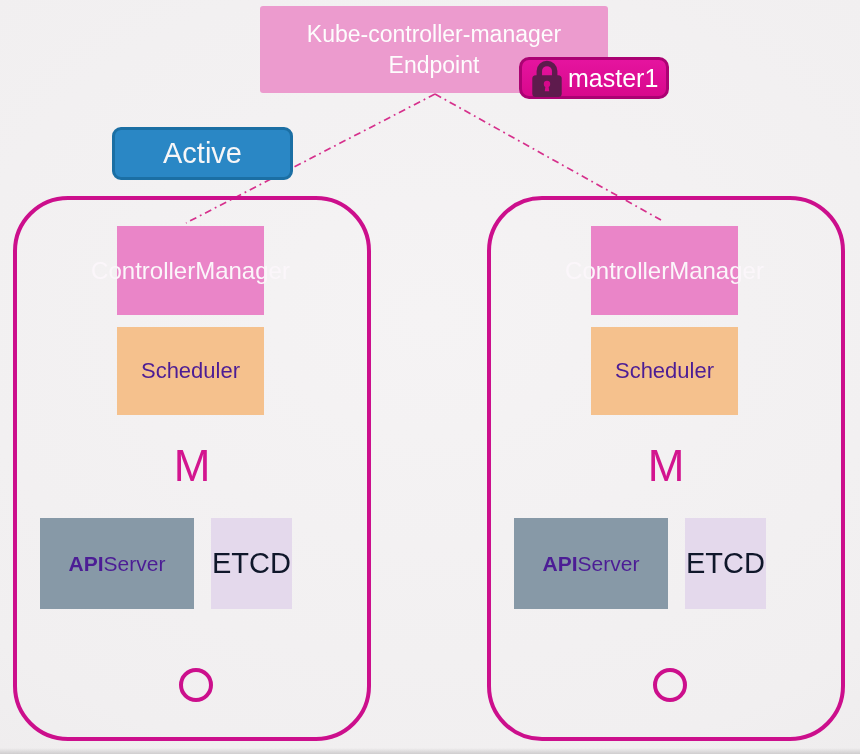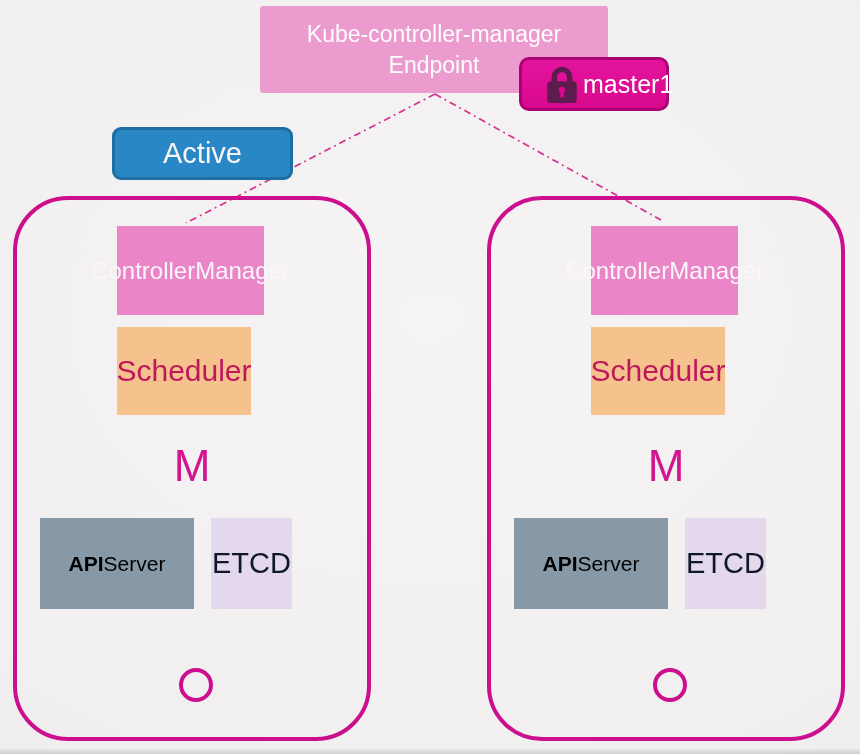--- a/index.html
+++ b/index.html
@@ -14,24 +14,24 @@
   .connectors { position:absolute; left:0; top:0; width:860px; height:754px; z-index:1; }
 
   .endpoint {
     position:absolute; left:260px; top:6px; width:348px; height:87px;
     background:#ec9bce; border-radius:3px; z-index:2;
     display:flex; flex-direction:column; align-items:center; justify-content:center;
     color:#fdfdfd; font-size:23px; line-height:1.32; text-align:center;
   }
 
   .master-badge {
-    position:absolute; left:519px; top:57px; width:150px; height:54px;
+    position:absolute; left:519px; top:57px; width:150px; height:42px;
     background:linear-gradient(#e5149f, #d8088c);
     border:3px solid #ab0273; border-radius:10px; z-index:3;
-    display:flex; align-items:center; padding-left:20px;
+    display:flex; align-items:center; padding-left:5px;
     color:#ffffff; font-size:25px;
   }
   .master-badge .lock { display:flex; align-items:center; margin-right:1px; }
 
   .status {
     position:absolute; height:53px; z-index:2; border-radius:9px;
     display:flex; align-items:center; justify-content:center;
     color:#f7f6f7; font-size:29px;
   }
   .status.active {
@@ -52,30 +52,30 @@
 
   .node .box {
     position:absolute; display:flex; flex-direction:row;
     align-items:center; justify-content:center; text-align:center;
   }
   .cm {
     left:100px; top:26px; width:147px; height:89px;
     background:#ea85c8; color:#fbf6fa; font-size:24px; line-height:1.3;
   }
   .sched {
-    left:100px; top:127px; width:134px; height:88px;
-    background:#f5c18d; color:#be185d; font-size:30px;
+    left:100px; top:127px; width:147px; height:88px;
+    background:#f5c18d; color:#4c1d95; font-size:22px;
   }
   .mletter {
     position:absolute; left:0; top:244px; width:100%;
     text-align:center; color:#d3158f; font-size:44px; line-height:1;
   }
   .api {
     left:23px; top:318px; width:154px; height:91px;
-    background:#8799a7; color:#000000; font-size:21px; line-height:1.4;
+    background:#8799a7; color:#4c1d95; font-size:21px; line-height:1.4;
   }
   .api .bold { font-weight:bold; }
   .etcd {
     left:194px; top:318px; width:81px; height:91px;
     background:#e4d9ec; color:#0f172a; font-size:29px;
   }
   .home {
     position:absolute; left:162px; top:468px; width:34px; height:34px;
     border:4px solid #cc0f8c; border-radius:50%;
   }

